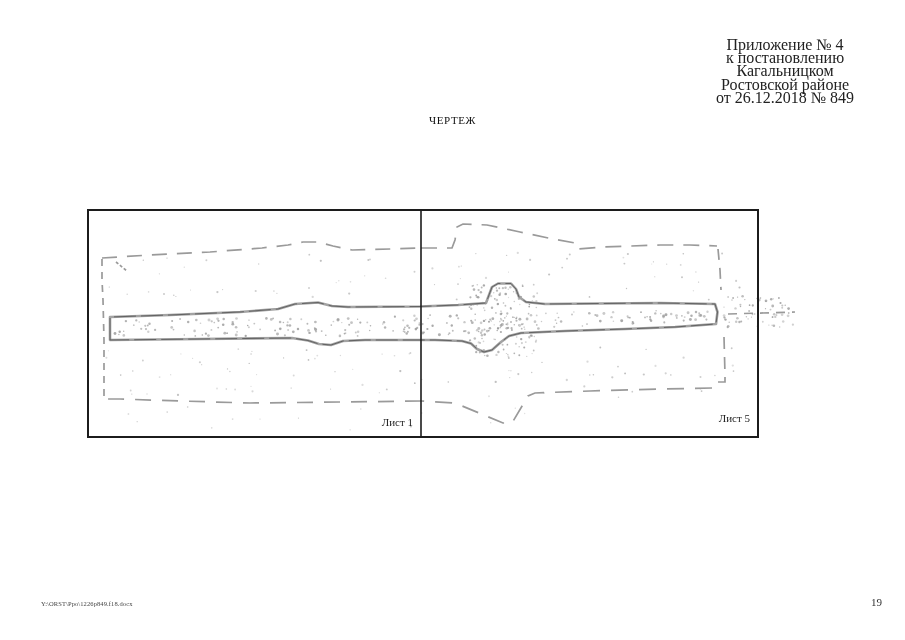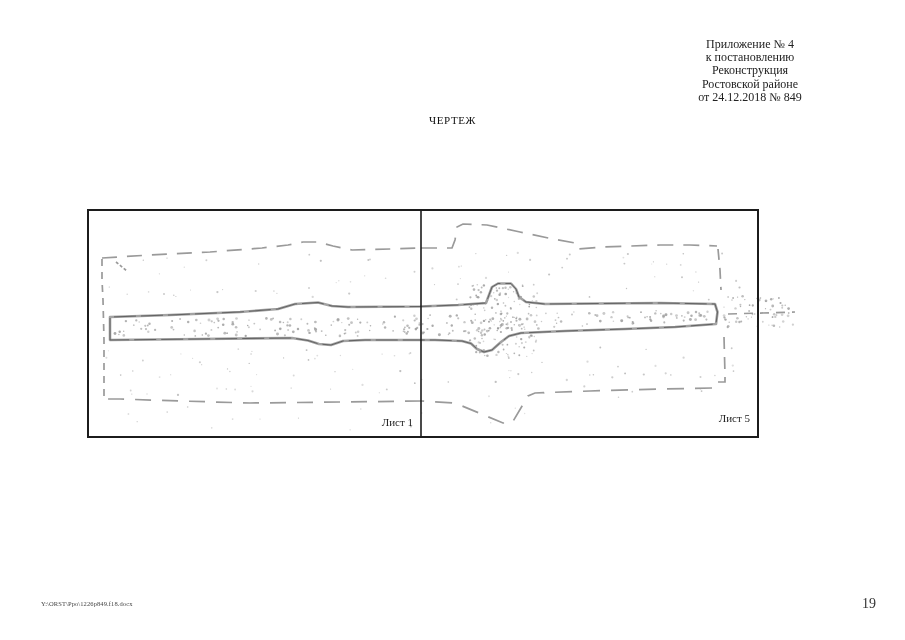--- a/index.html
+++ b/index.html
@@ -5,55 +5,55 @@
   html,body{margin:0;padding:0;background:#e8e8e8;}
   .page{
     position:relative;
     width:905px;height:640px;
     background:#ffffff;
     font-family:"Liberation Serif","DejaVu Serif",serif;
     color:#1a1a1a;
     overflow:hidden;
   }
   .appendix{
-    position:absolute;top:38px;left:680px;width:140px;
-    text-align:center;font-size:12px;line-height:13.2px;color:#222;
+    position:absolute;top:38px;left:715px;width:140px;
+    text-align:center;font-size:16px;line-height:13.2px;color:#222;
   }
   .doc-title{
     position:absolute;top:114px;left:0;width:905px;
     text-align:center;font-size:11px;line-height:13.5px;color:#111;
   }
   .doc-title .t1{letter-spacing:0.6px;}
   .drawing-frame{position:absolute;left:0;top:0;width:905px;height:640px;}
   .sheet-label{
     position:absolute;width:70px;text-align:right;
     font-size:11px;color:#222;
   }
   .sheet1{left:343px;top:416px;}
   .sheet2{left:680px;top:412px;}
   .footer-path{
     position:absolute;left:41px;top:600px;
     font-size:6.5px;letter-spacing:0.1px;color:#444;
   }
   .page-number{
-    position:absolute;left:862px;top:596px;width:20px;text-align:left;
-    font-size:14px;color:#333;
+    position:absolute;left:862px;top:596px;width:20px;text-align:right;
+    font-size:11px;color:#333;
   }
 </style>
 </head>
 <body>
 
 <div class="page">
 
   <div class="appendix">
     <div>Приложение № 4</div>
     <div>к постановлению</div>
-    <div>Реконструкция</div>
+    <div>Кагальницком</div>
     <div>Ростовской районе</div>
-    <div>от 24.12.2018 № 849</div>
+    <div>от 26.12.2018 № 849</div>
   </div>
 
   <div class="doc-title">
     <div class="t1">ЧЕРТЕЖ</div>
   </div>
 
   <svg class="drawing-frame" viewBox="0 0 905 640" width="905" height="640" xmlns="http://www.w3.org/2000/svg">
 
     <g id="noise-dots">
         <circle cx="472.3" cy="322.7" r="1.38" fill="#999999" opacity="0.72"></circle>

